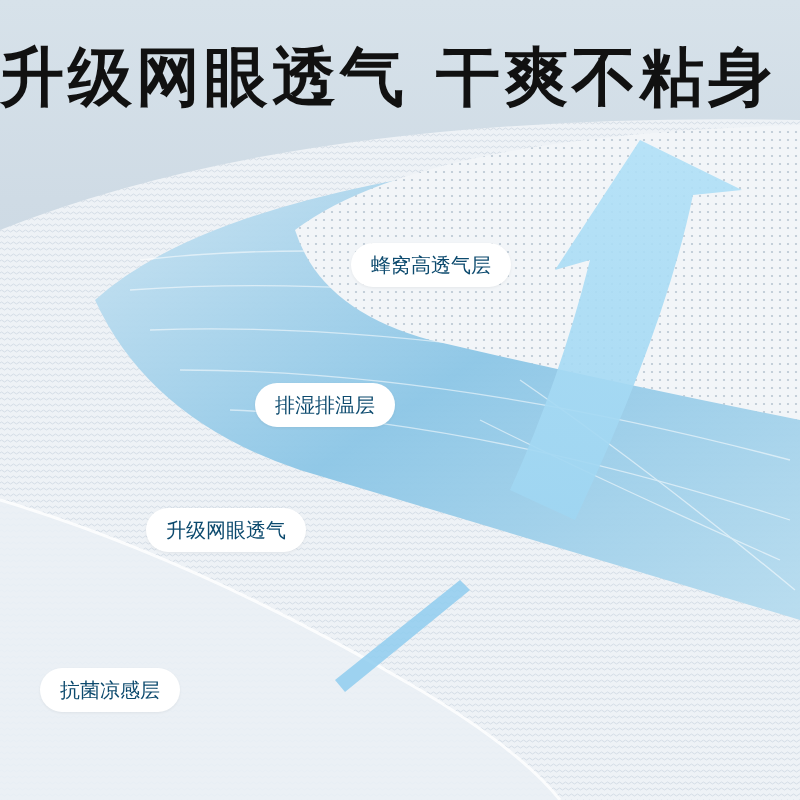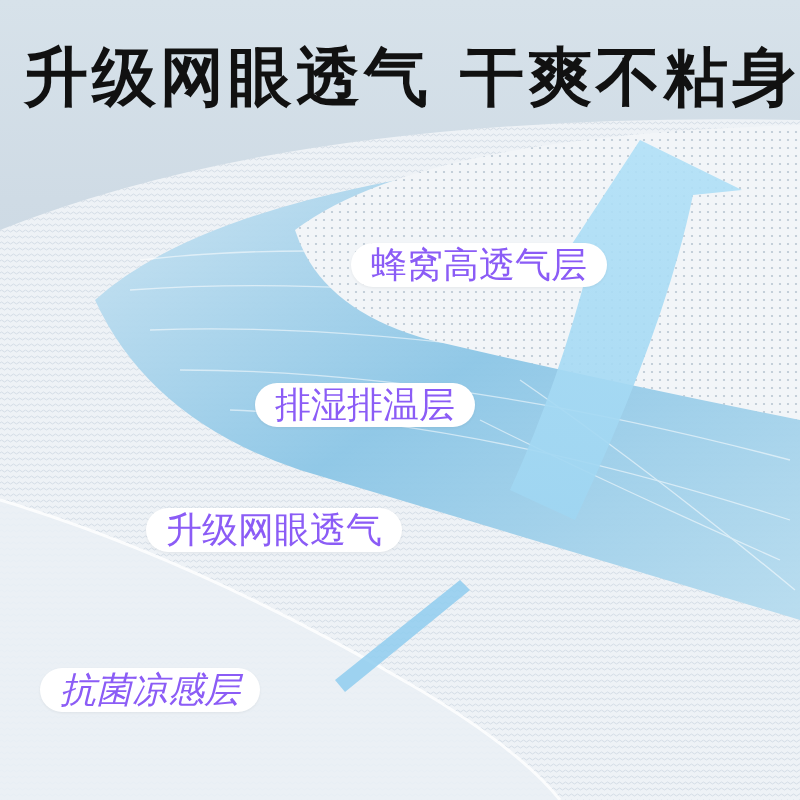--- a/index.html
+++ b/index.html
@@ -1,32 +1,32 @@
 <!DOCTYPE html>
 <html><head>
 <meta charset="utf-8">
 <style>
   html, body { margin:0; padding:0; }
   body { width:800px; height:800px; overflow:hidden; font-family:"DejaVu Sans", sans-serif; }
   .stage { position:relative; width:800px; height:800px; overflow:hidden;
     background: linear-gradient(180deg, #d7e2ea 0%, #cfdbe5 25%, #c6d5e1 60%, #d2dde7 100%); }
-  .headline { position:absolute; left:0; top:34px; width:800px; text-align:right;
+  .headline { position:absolute; left:0; top:34px; width:800px; text-align:left;
     font-size:64px; font-weight:bold; color:#111; letter-spacing:4px; z-index:10; white-space:nowrap; }
   .headline .gap { display:inline-block; width:28px; }
 
   
   svg.scene { position:absolute; left:0; top:0; width:800px; height:800px; }
 
-  .label { position:absolute; background:#fff; border-radius:24px; color:#8b5cf6;
-    font-size:36px; line-height:44px; height:44px; padding:0 20px; white-space:nowrap; z-index:12;
+  .label { position:absolute; background:#fff; border-radius:24px; color:#0c4a6e;
+    font-size:20px; line-height:44px; height:44px; padding:0 20px; white-space:nowrap; z-index:12;
     box-shadow:0 1px 3px rgba(0,0,0,0.06); }
   #lbl1 { left:351px; top:243px; }
   #lbl2 { left:255px; top:383px;text-align:right; }
   #lbl3 { left:146px; top:508px; }
-  #lbl4 { left:40px;  top:668px;font-style:italic; }
+  #lbl4 { left:40px;  top:668px; }
 </style>
 </head>
 <body>
 
 <div class="stage">
 
   <svg class="scene" viewBox="0 0 800 800">
     <defs>
       <pattern id="weave" width="6" height="6" patternUnits="userSpaceOnUse">
         <rect width="6" height="6" fill="#eef2f6"></rect>

